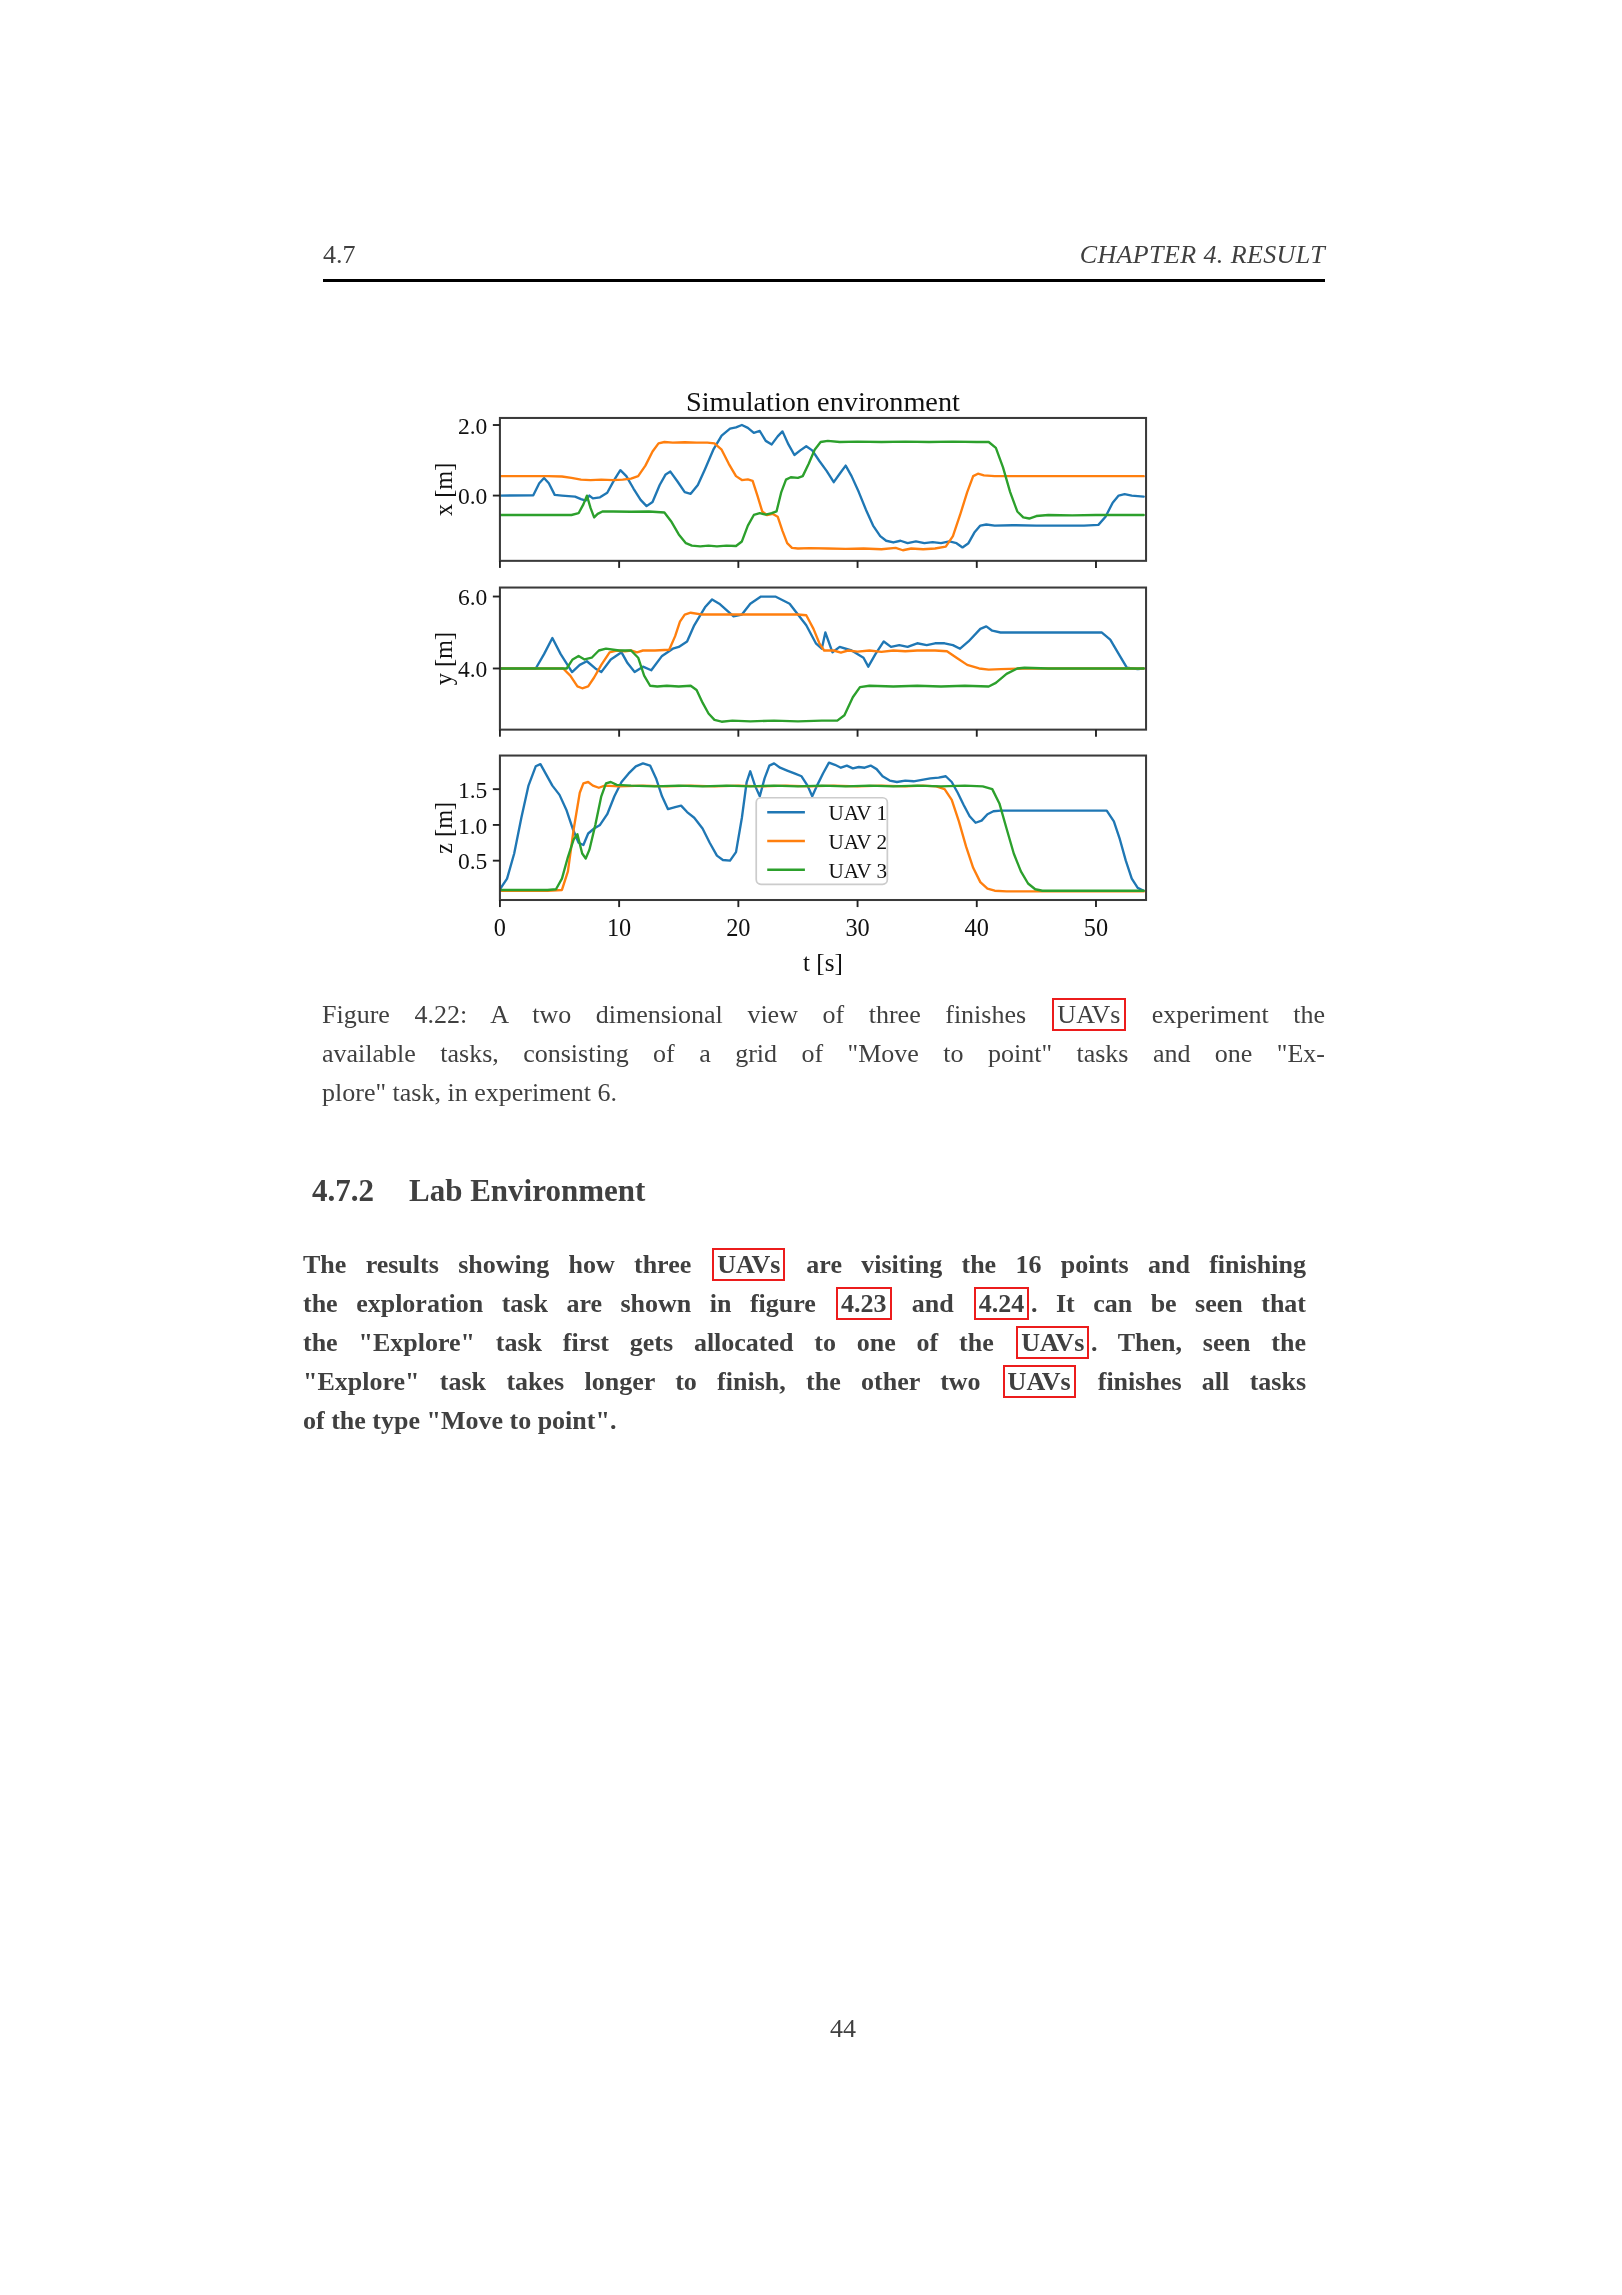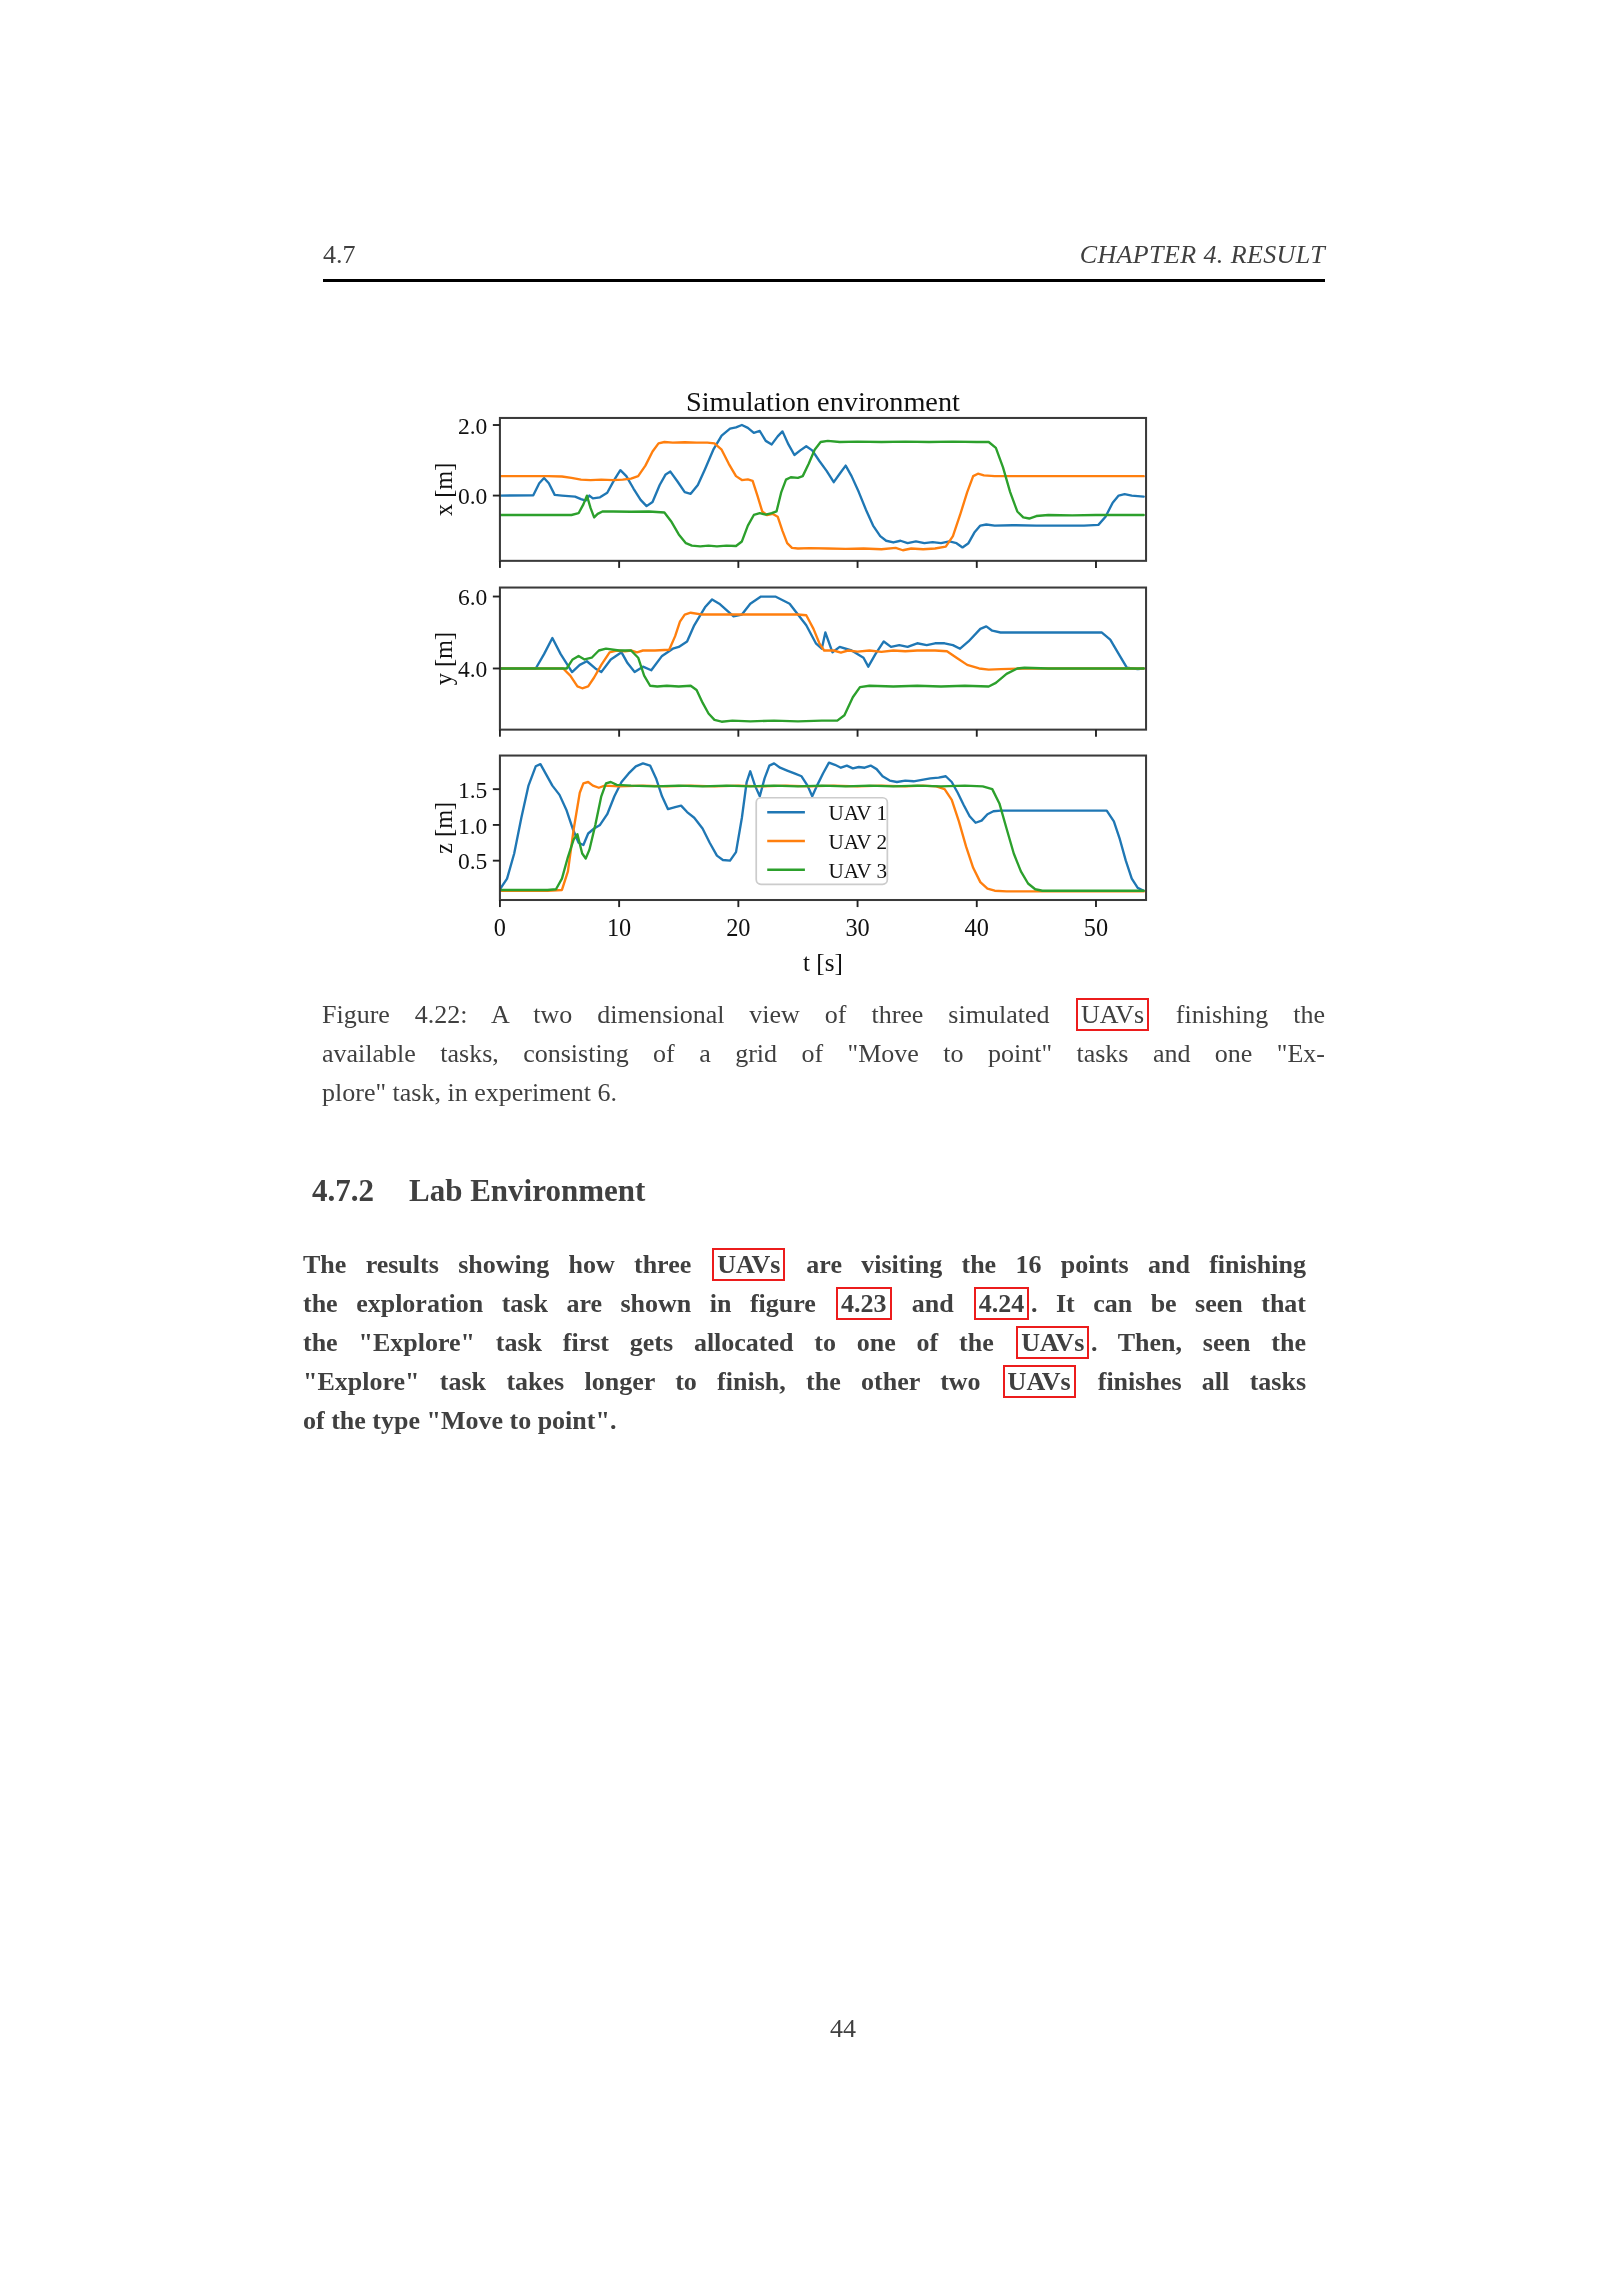--- a/index.html
+++ b/index.html
@@ -133,21 +133,21 @@
             <line x1="457.46678966789665" y1="608.8514851485148" x2="505.46678966789665" y2="608.8514851485148" stroke="#ff7f0e" stroke-width="3.2"></line>
             <text x="535.4667896678966" y="618.8514851485148" font-size="27">UAV 2</text>
             <line x1="457.46678966789665" y1="645.5907590759075" x2="505.46678966789665" y2="645.5907590759075" stroke="#2ca02c" stroke-width="3.2"></line>
             <text x="535.4667896678966" y="655.5907590759075" font-size="27">UAV 3</text>
           </g>
         </g>
       </svg>
   </div>
 
   <div class="caption" id="caption">
-      <div class="tline just"><span>Figure 4.22: A two dimensional view of three simulated </span><span class="refbox" style="border-color: rgb(236, 28, 28);">UAVs</span><span> finishing the</span></div>
+      <div class="tline just"><span>Figure 4.22: A two dimensional view of three finishes </span><span class="refbox" style="border-color: rgb(236, 28, 28);">UAVs</span><span> experiment the</span></div>
       <div class="tline just"><span>available tasks, consisting of a grid of "Move to point" tasks and one "Ex-</span></div>
       <div class="tline"><span>plore" task, in experiment 6.</span></div>
     </div>
 
   <div class="heading">
     <span class="secnum">4.7.2</span><span>Lab Environment</span>
   </div>
 
   <div class="para" id="paragraph">
       <div class="tline just"><span>The results showing how three </span><span class="refbox" style="border-color: rgb(236, 28, 28);">UAVs</span><span> are visiting the 16 points and finishing</span></div>

